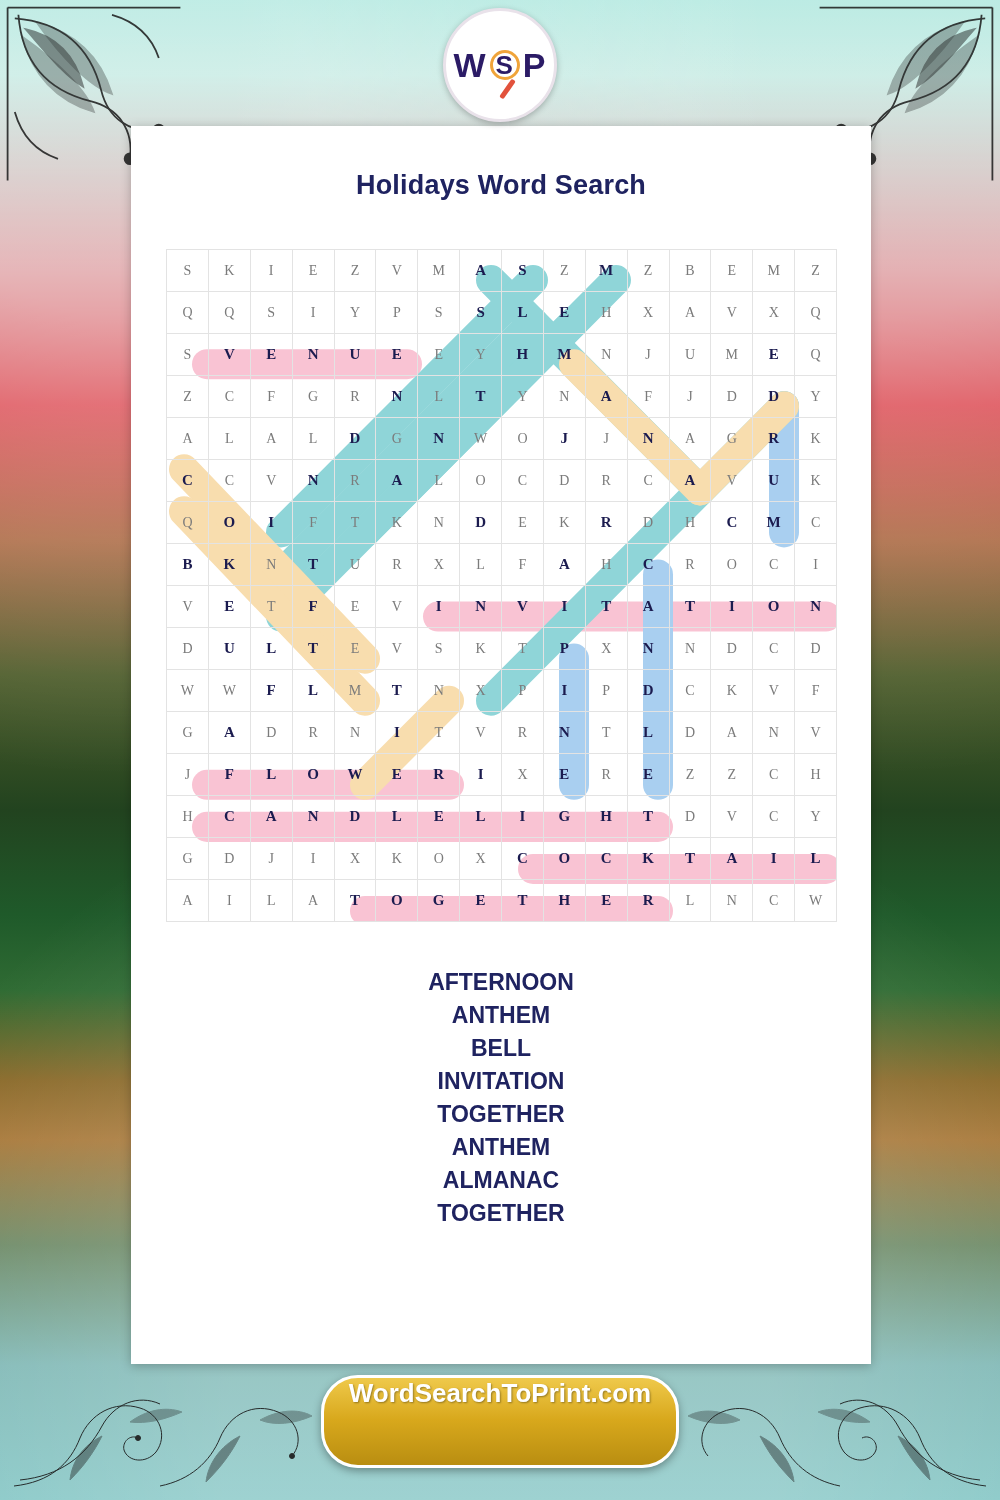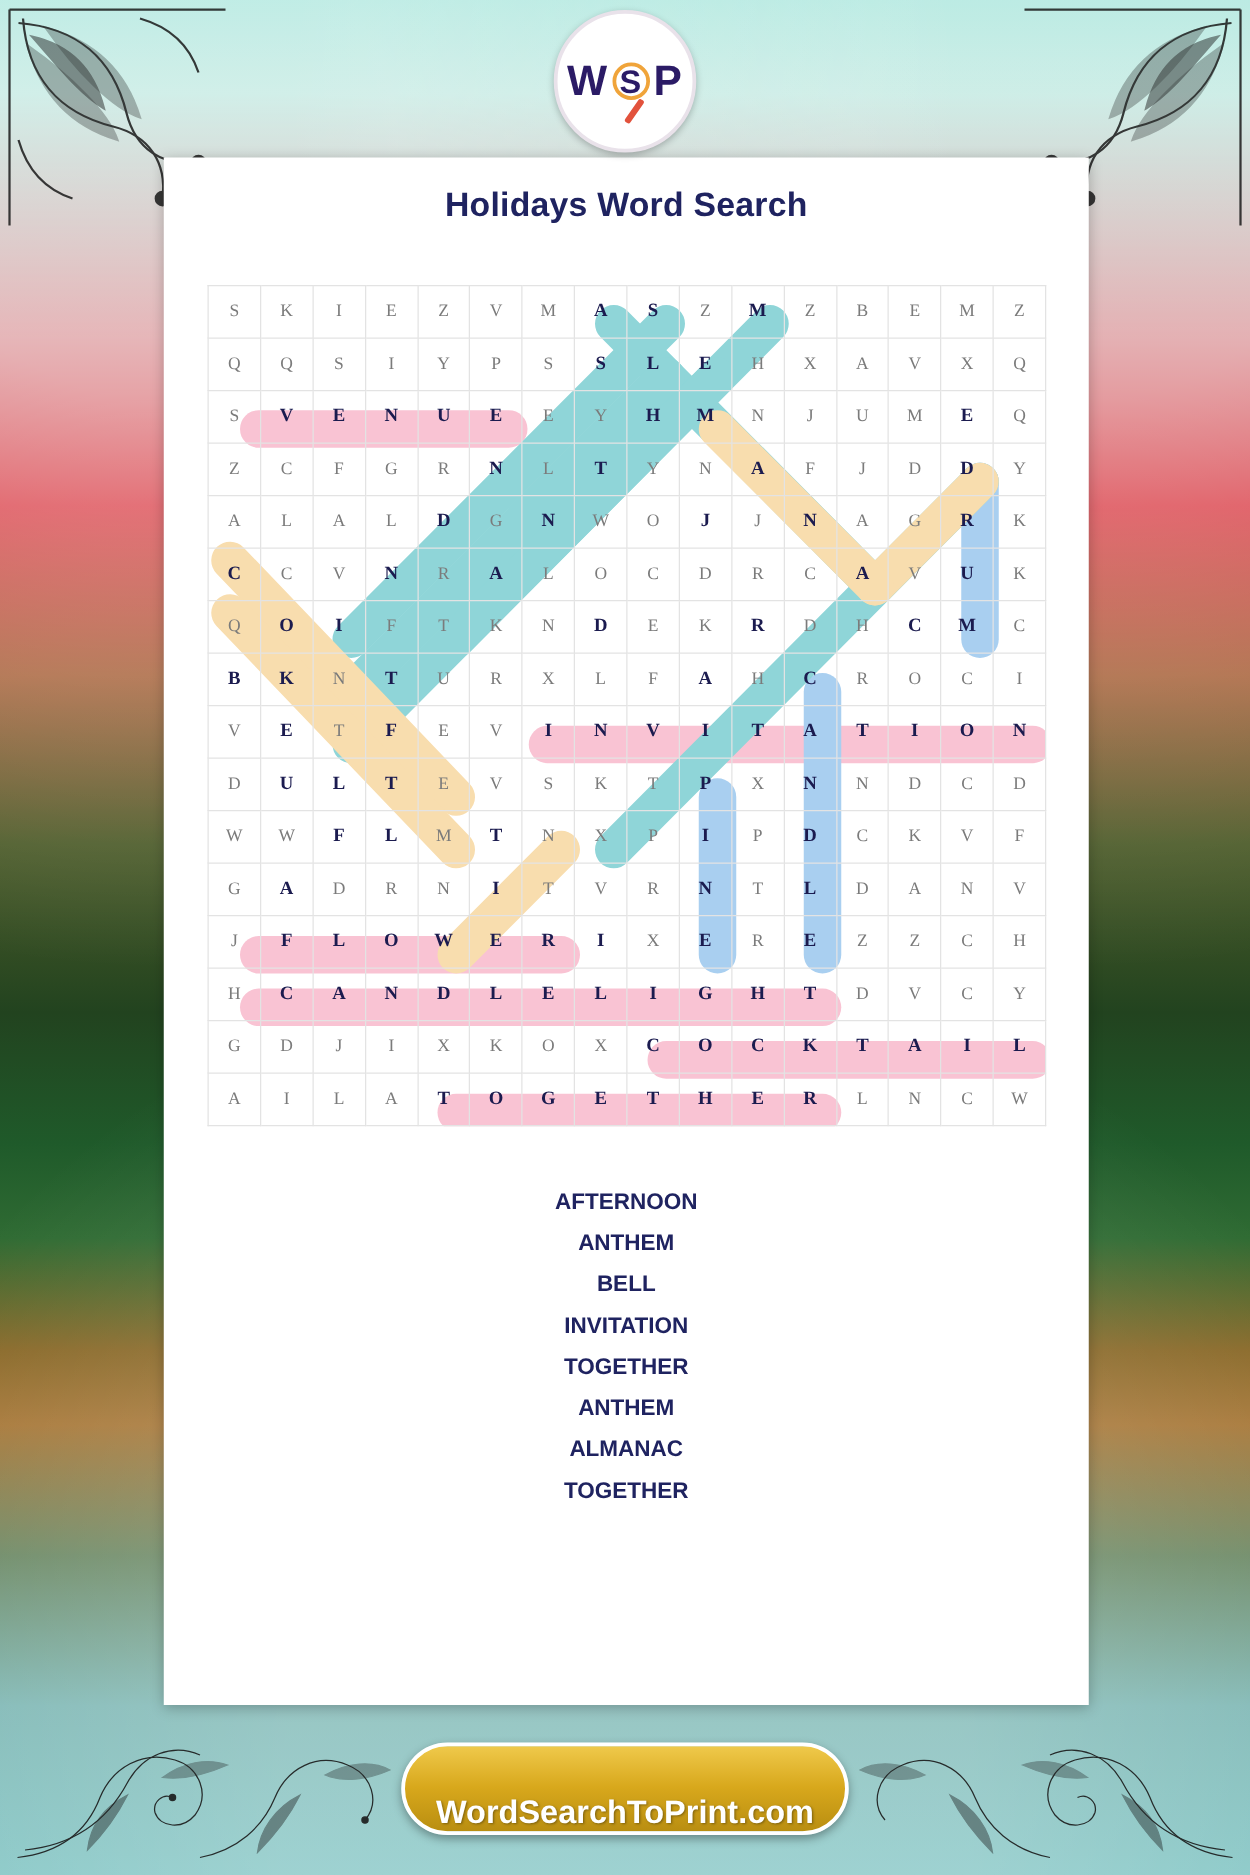--- a/index.html
+++ b/index.html
@@ -72,21 +72,21 @@
     transform:rotate(35deg); left:50%; top:30px; border-radius:2px;
   }
 
   
   #sheet {
     position:absolute; left:131px; top:126px; width:740px; height:1238px;
     background:#ffffff; box-shadow:0 2px 10px rgba(0,0,0,.25);
     z-index:3;
   }
   h1.title {
-    margin:0; padding:23px 0 0; text-align:center;
+    margin:0; padding:44px 0 0; text-align:center;
     font-size:27px; color:#1f2360; letter-spacing:.2px;
   }
   h2.subtitle {
     margin:0; padding:14px 0 0; text-align:center;
     font-size:22px; color:#1f2360;
   }
 
   
   #grid-wrap { position:relative; margin:48px auto 0; width:670px; }
   table.grid { border-collapse:collapse; width:670px; table-layout:fixed; position:relative; z-index:2; }
@@ -98,33 +98,33 @@
     position:relative;
   }
   table.grid td.hit { color:#1b1b4f; font-weight:bold; font-size:15px; }
 
   
   #strokes { position:absolute; left:0; top:0; width:670px; height:100%; z-index:1; pointer-events:none; }
 
   
   #words {
     display:flex; justify-content:center; gap:112px;
-    margin:44px 0 0; color:#1f2360; font-weight:bold; font-size:18px;
+    margin:44px 0 0; color:#1f2360; font-weight:bold; font-size:23px;
     text-align:center;
   }
   #words ul { list-style:none; margin:0; padding:0; }
   #words li { line-height:33px; white-space:nowrap; }
 
   
   #footer-btn {
     position:absolute; left:50%; bottom:32px; transform:translateX(-50%);
-    width:358px; height:74px; border-radius:37px;
+    width:358px; height:93px; border-radius:37px;
     background:linear-gradient(180deg,#efc94b 0%,#d8a81c 48%,#b98e11 100%);
     border:3px solid #ffffff;
-    display:flex; align-items:flex-end; justify-content:center;
+    display:flex; align-items:flex-start; justify-content:center;
     box-shadow:0 3px 8px rgba(0,0,0,.35);
     z-index:6;
   }
   #footer-btn span {
     font-size:26px; font-weight:bold; color:#ffffff;
     text-shadow:1px 1px 2px rgba(0,0,0,.35);
   }
 </style>
 </head>
 <body>

